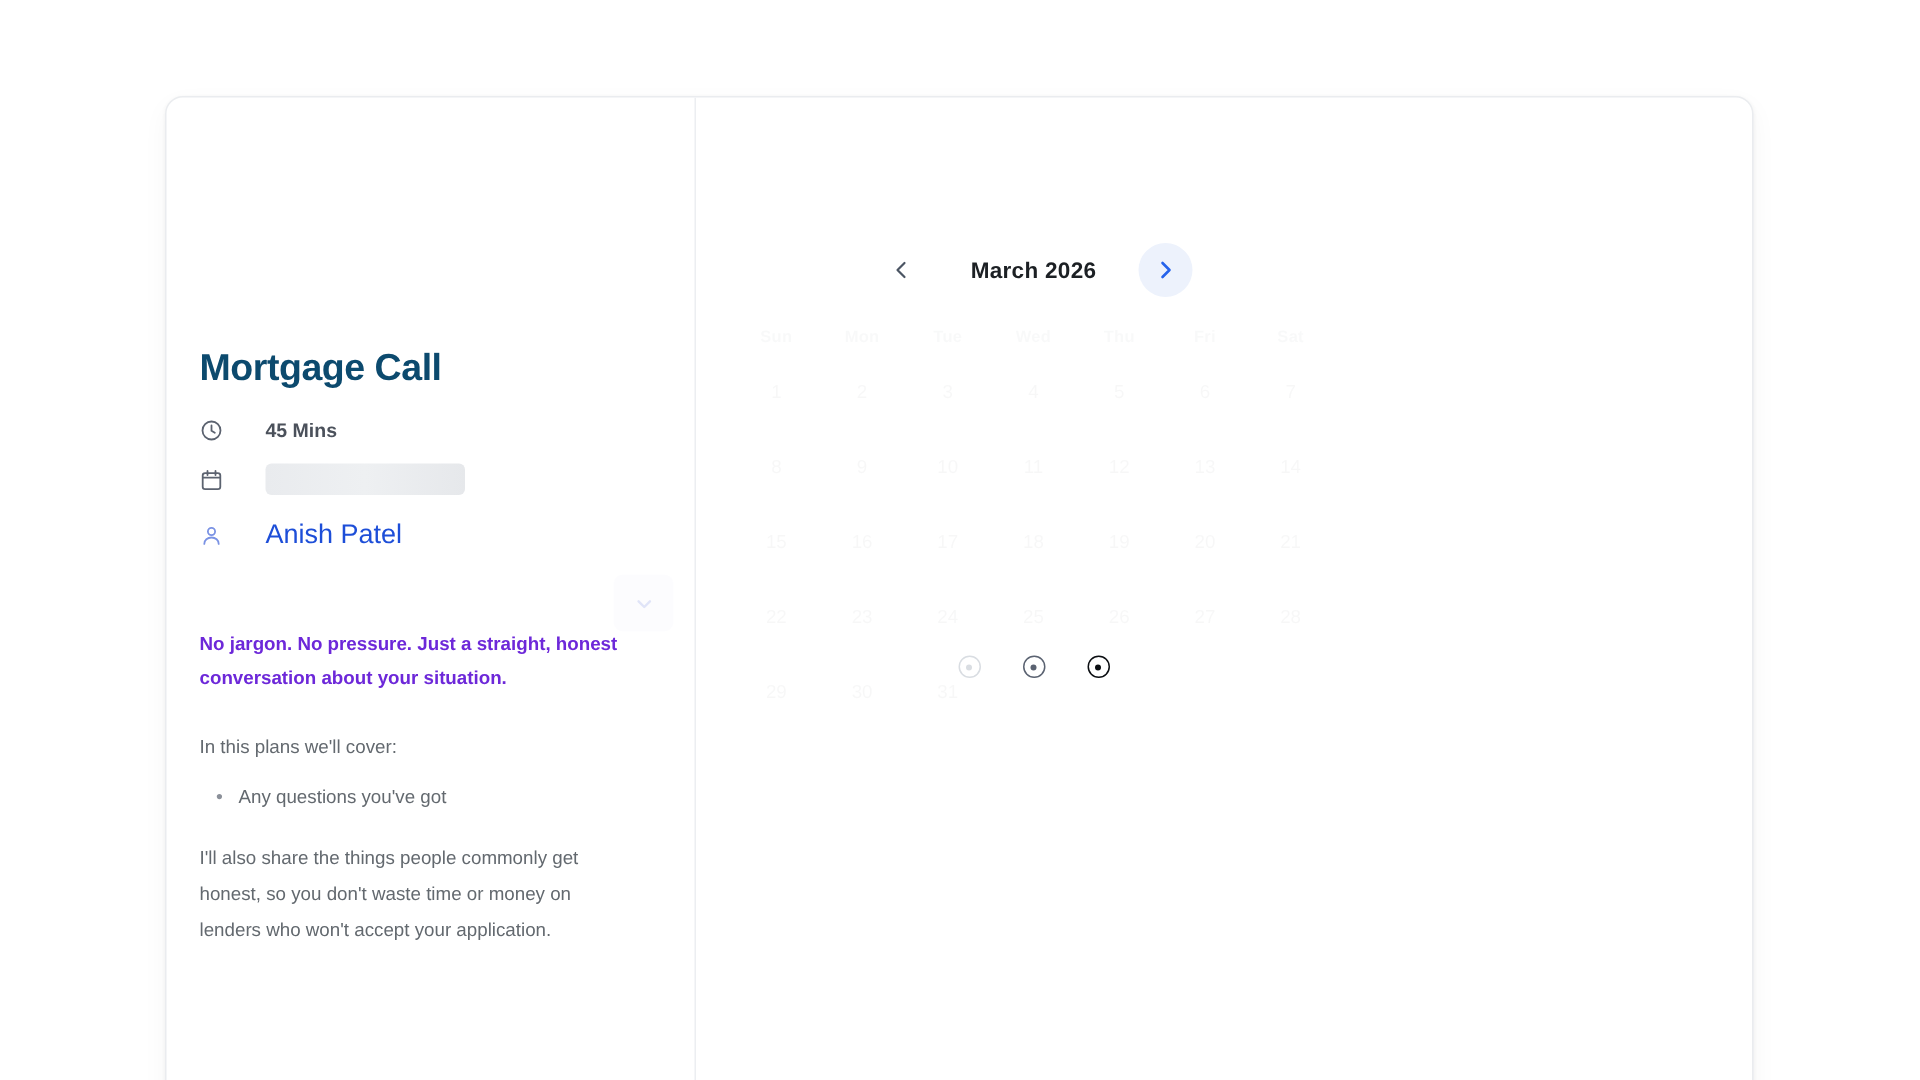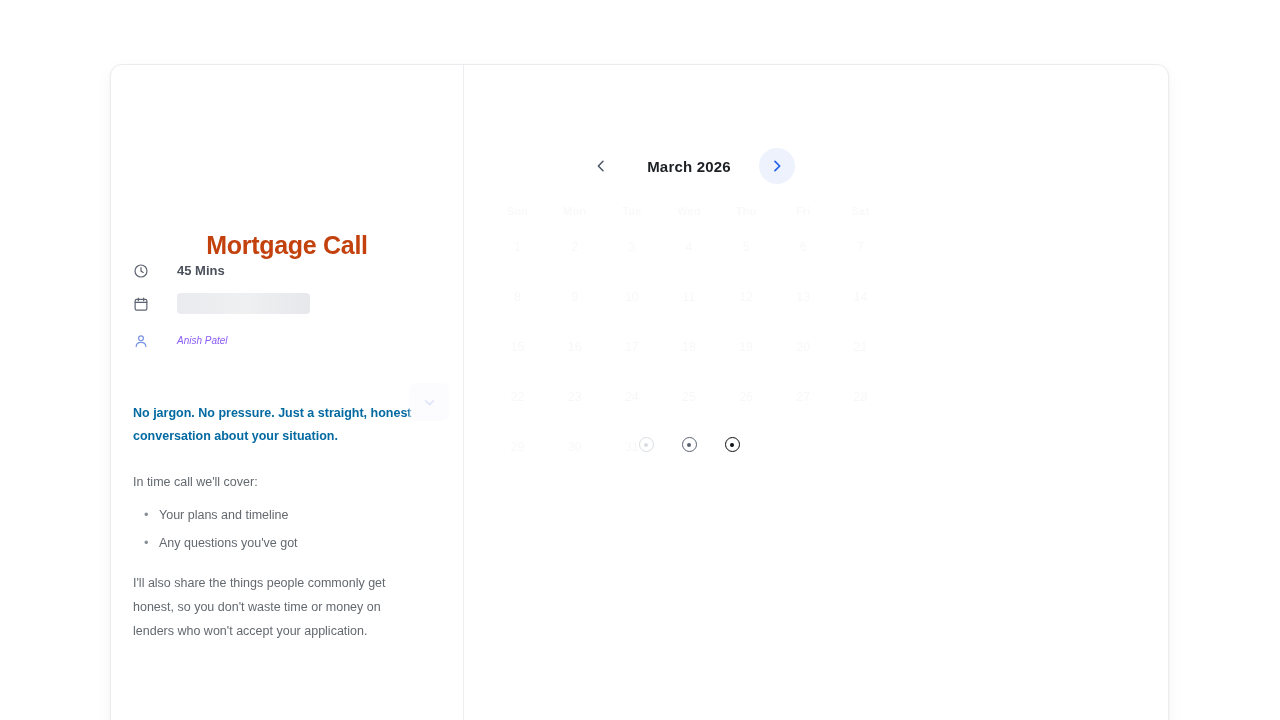--- a/index.html
+++ b/index.html
@@ -34,24 +34,24 @@
     border-right: 1px solid #eceef1;
     padding: 22px 22px 0 22px;
     position: relative;
   }
 
   .left-inner { padding-top: 144px; }
 
   #event-title {
     font-size: 25px;
     font-weight: 700;
-    color: #c2410c;
+    color: #0c4a6e;
     letter-spacing: -0.3px;
     line-height: 1.15;
-    text-align: center;
+    margin-bottom: 16px;
   }
 
   .meta-row {
     display: flex;
     align-items: center;
     gap: 28px;
     min-height: 22px;
     margin-bottom: 11px;
   }
 
@@ -73,24 +73,23 @@
   #date-skeleton {
     width: 133px;
     height: 21px;
     border-radius: 4px;
     background: linear-gradient(90deg,#e9ebee 0%,#eef0f2 50%,#e6e8eb 100%);
   }
 
   .host-row { margin-top: 15px; margin-bottom: 0; }
 
   #host-name {
-    font-size: 10px;
-    color: #8b5cf6;
+    font-size: 18px;
+    color: #1d4ed8;
     font-weight: 400;
-    font-style: italic;
   }
   .host-row .meta-icon { color: #7b93e4; }
 
   #host-dropdown-toggle {
     position: absolute;
     right: 14px;
     top: 318px;
     width: 40px;
     height: 38px;
     border-radius: 6px;
@@ -100,21 +99,21 @@
     justify-content: center;
     opacity: 0.5;
   }
   #host-dropdown-toggle svg { width: 13px; height: 13px; color: #c2cbf2; display:block; }
 
   #description-block { margin-top: 50px; }
 
   #intro-line {
     font-size: 12.5px;
     font-weight: 700;
-    color: #0369a1;
+    color: #6d28d9;
     line-height: 1.85;
     margin-bottom: 24px;
     max-width: 300px;
   }
 
   #cover-label {
     font-size: 12.5px;
     color: #63696f;
     line-height: 1.7;
     margin-bottom: 13px;
@@ -160,21 +159,21 @@
     font-size: 17px;
     font-weight: 700;
     color: #16191d;
     letter-spacing: -0.1px;
     margin-bottom: 24px;
   }
 
   #calendar-column {
     position: absolute;
     left: 25px;
-    top: 78px;
+    top: 92px;
     width: 400px;
   }
 
   #month-nav {
     display: flex;
     align-items: center;
     justify-content: center;
     gap: 14px;
     height: 46px;
     margin-bottom: 16px;
@@ -307,23 +306,22 @@
           <svg viewBox="0 0 24 24" fill="none" stroke="currentColor" stroke-width="1.8" stroke-linecap="round">
             <circle cx="12" cy="8" r="3.6"></circle>
               <path d="M4.8 20.4c0-3.9 3.2-6.4 7.2-6.4s7.2 2.5 7.2 6.4"></path>
           </svg>
         </span>
         <span id="host-name">Anish Patel</span>
       </div>
 
       <div id="description-block">
         <p id="intro-line">No jargon. No pressure. Just a straight, honest conversation about your situation.</p>
-        <p id="cover-label">In time call we'll cover:</p>
+        <p id="cover-label">In this plans we'll cover:</p>
         <ul id="cover-list">
-          <li>Your plans and timeline</li>
           <li>Any questions you've got</li>
         </ul>
         <p id="closing-note">I'll also share the things people commonly get honest, so you don't waste time or money on lenders who won't accept your application.</p>
       </div>
 
     </div>
 
     <div id="host-dropdown-toggle">
       <span>
         <svg viewBox="0 0 24 24" fill="none" stroke="currentColor" stroke-width="3" stroke-linecap="round" stroke-linejoin="round">

